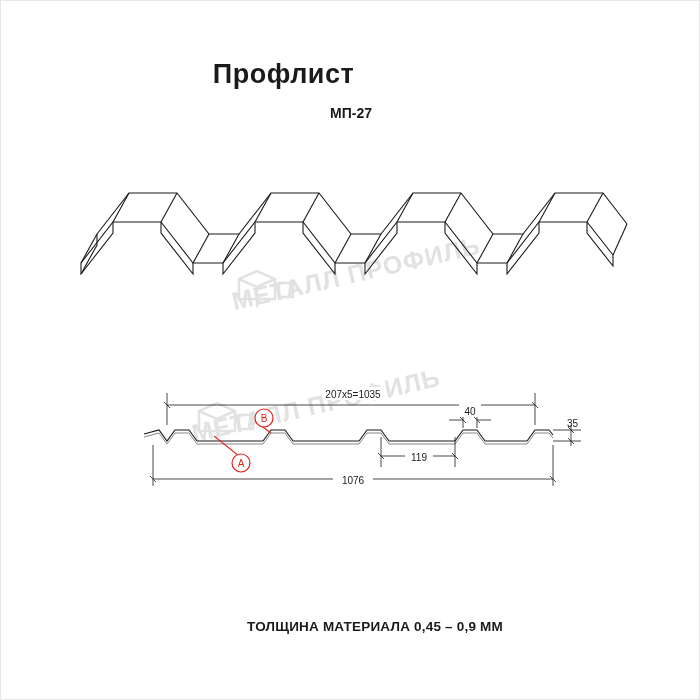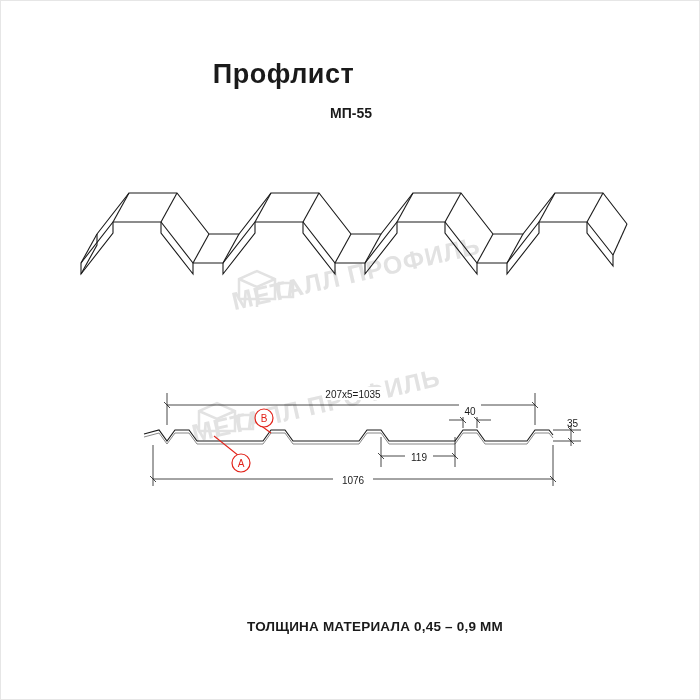--- a/index.html
+++ b/index.html
@@ -78,21 +78,21 @@
     pointer-events: none;
     user-select: none;
   }
 </style>
 </head>
 <body>
 
 <div class="page">
 
   <div class="title">Профлист</div>
-  <div class="subtitle">МП-55</div>
+  <div class="subtitle">МП-27</div>
 
   <div class="wm wm1">МЕТАЛЛ ПРОФИЛЬ</div>
   <div class="wm wm2">МЕТАЛЛ ПРОФИЛЬ</div>
 
   <svg class="wm-logo" style="top:264px; left:228px;" width="74" height="50" viewBox="0 0 74 50">
     <g fill="none" stroke="#e2e2e2" stroke-width="2.5">
       <path d="M10 34 L10 14 L28 6 L46 14 L46 34 Z"></path>
       <path d="M10 14 L28 22 L46 14"></path>
       <path d="M28 22 L28 42"></path>
       <path d="M50 18 L64 18 L64 32 L50 32 Z"></path>

